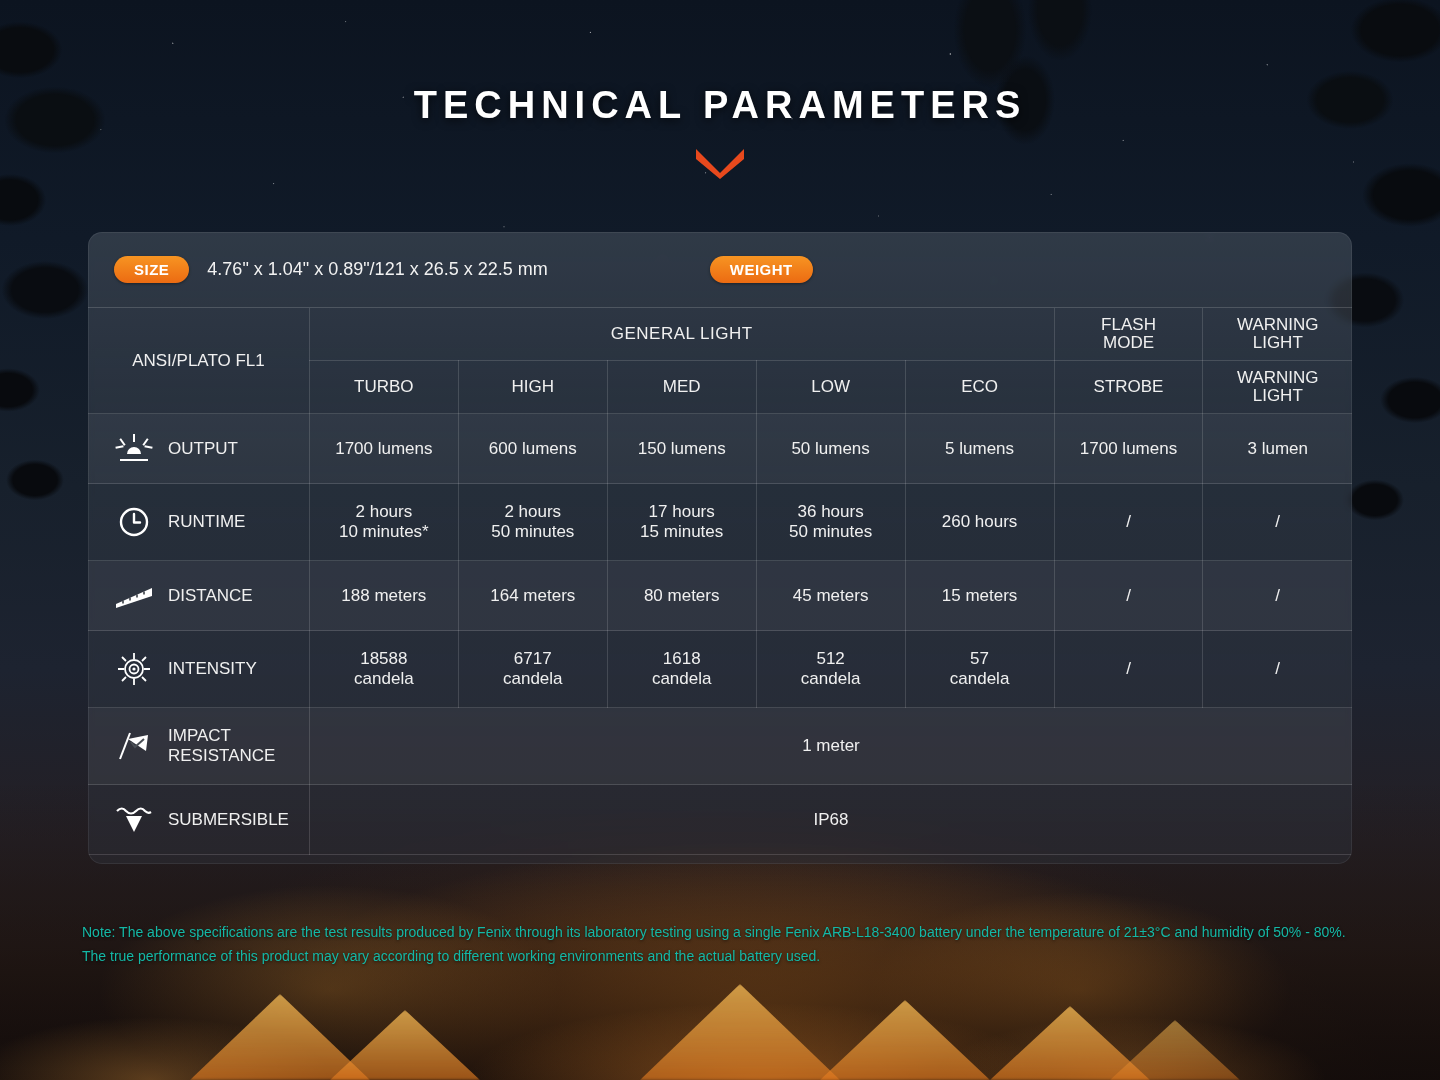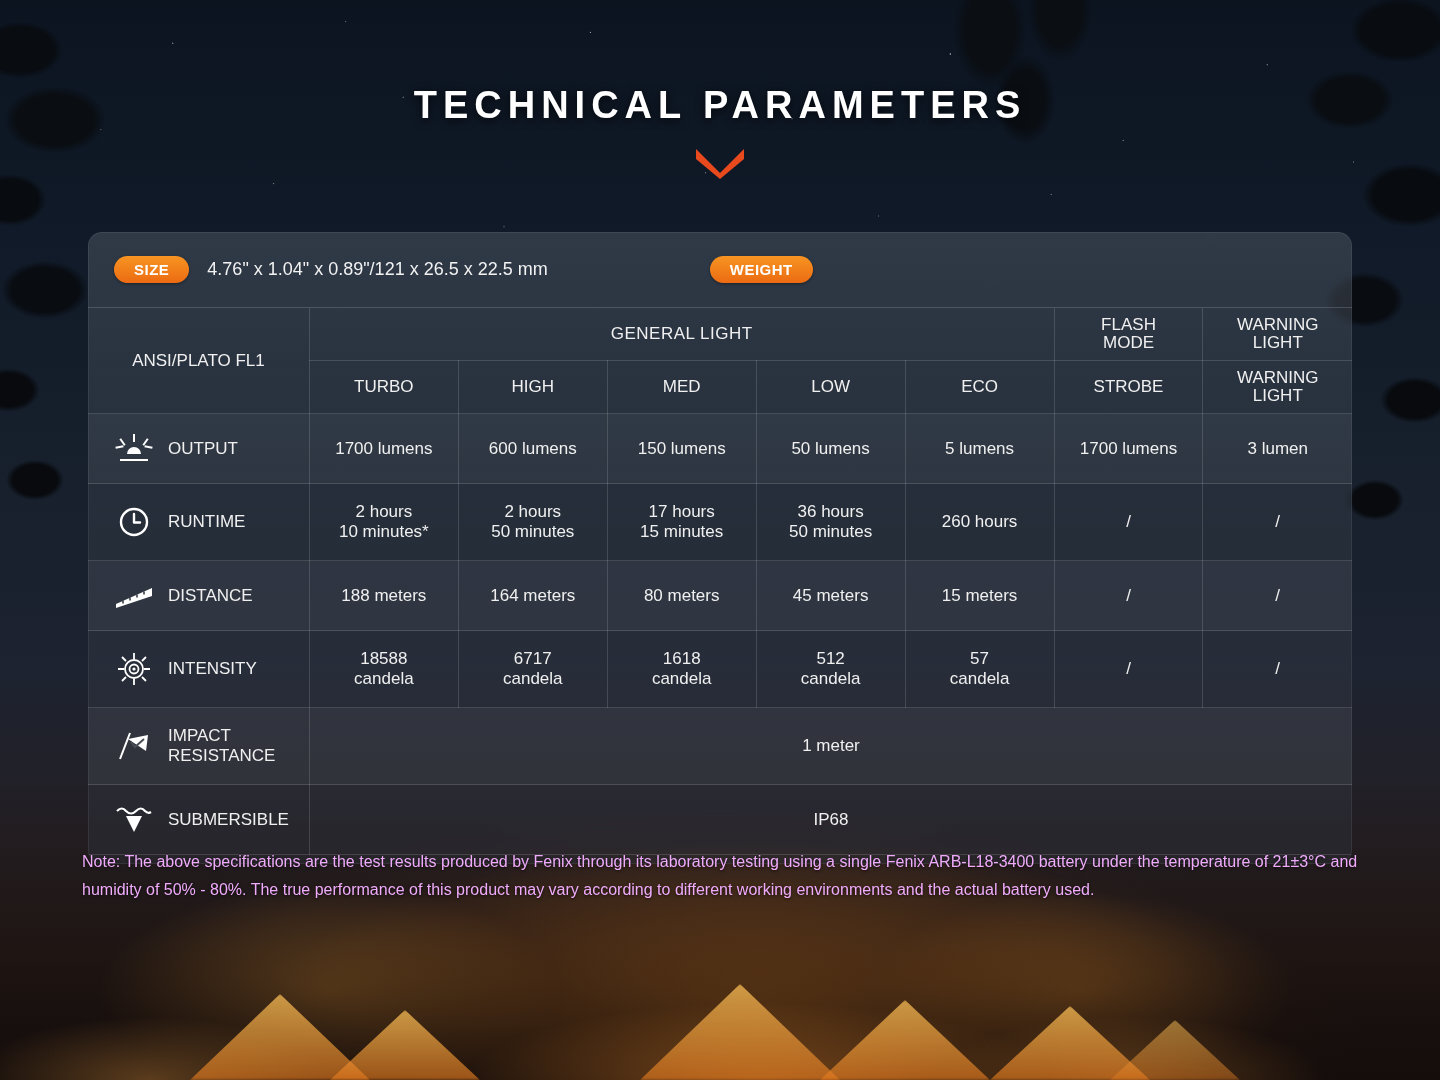--- a/index.html
+++ b/index.html
@@ -237,24 +237,24 @@
   .cell-2line { line-height: 1.2; }
   .slash { font-size: 18px; color: #e9e9e9; }
   .band-even { background: rgba(255,255,255,0.045); }
   .merged-cell { font-size: 18px; }
   tr.last-row td { border-bottom: none; }
 
   
   #note {
     position: absolute;
     left: 82px;
-    top: 848px;
+    top: 920px;
     width: 1280px;
-    color: #f0abfc;
-    font-size: 16px;
+    color: #14b8a6;
+    font-size: 14px;
     line-height: 1.72;
     text-shadow: 0 1px 3px rgba(0,0,0,0.65);
   }
   #note p { margin: 0; }
 </style>
 </head>
 <body>
 
 <div id="bg">
   <div id="stars"></div>

